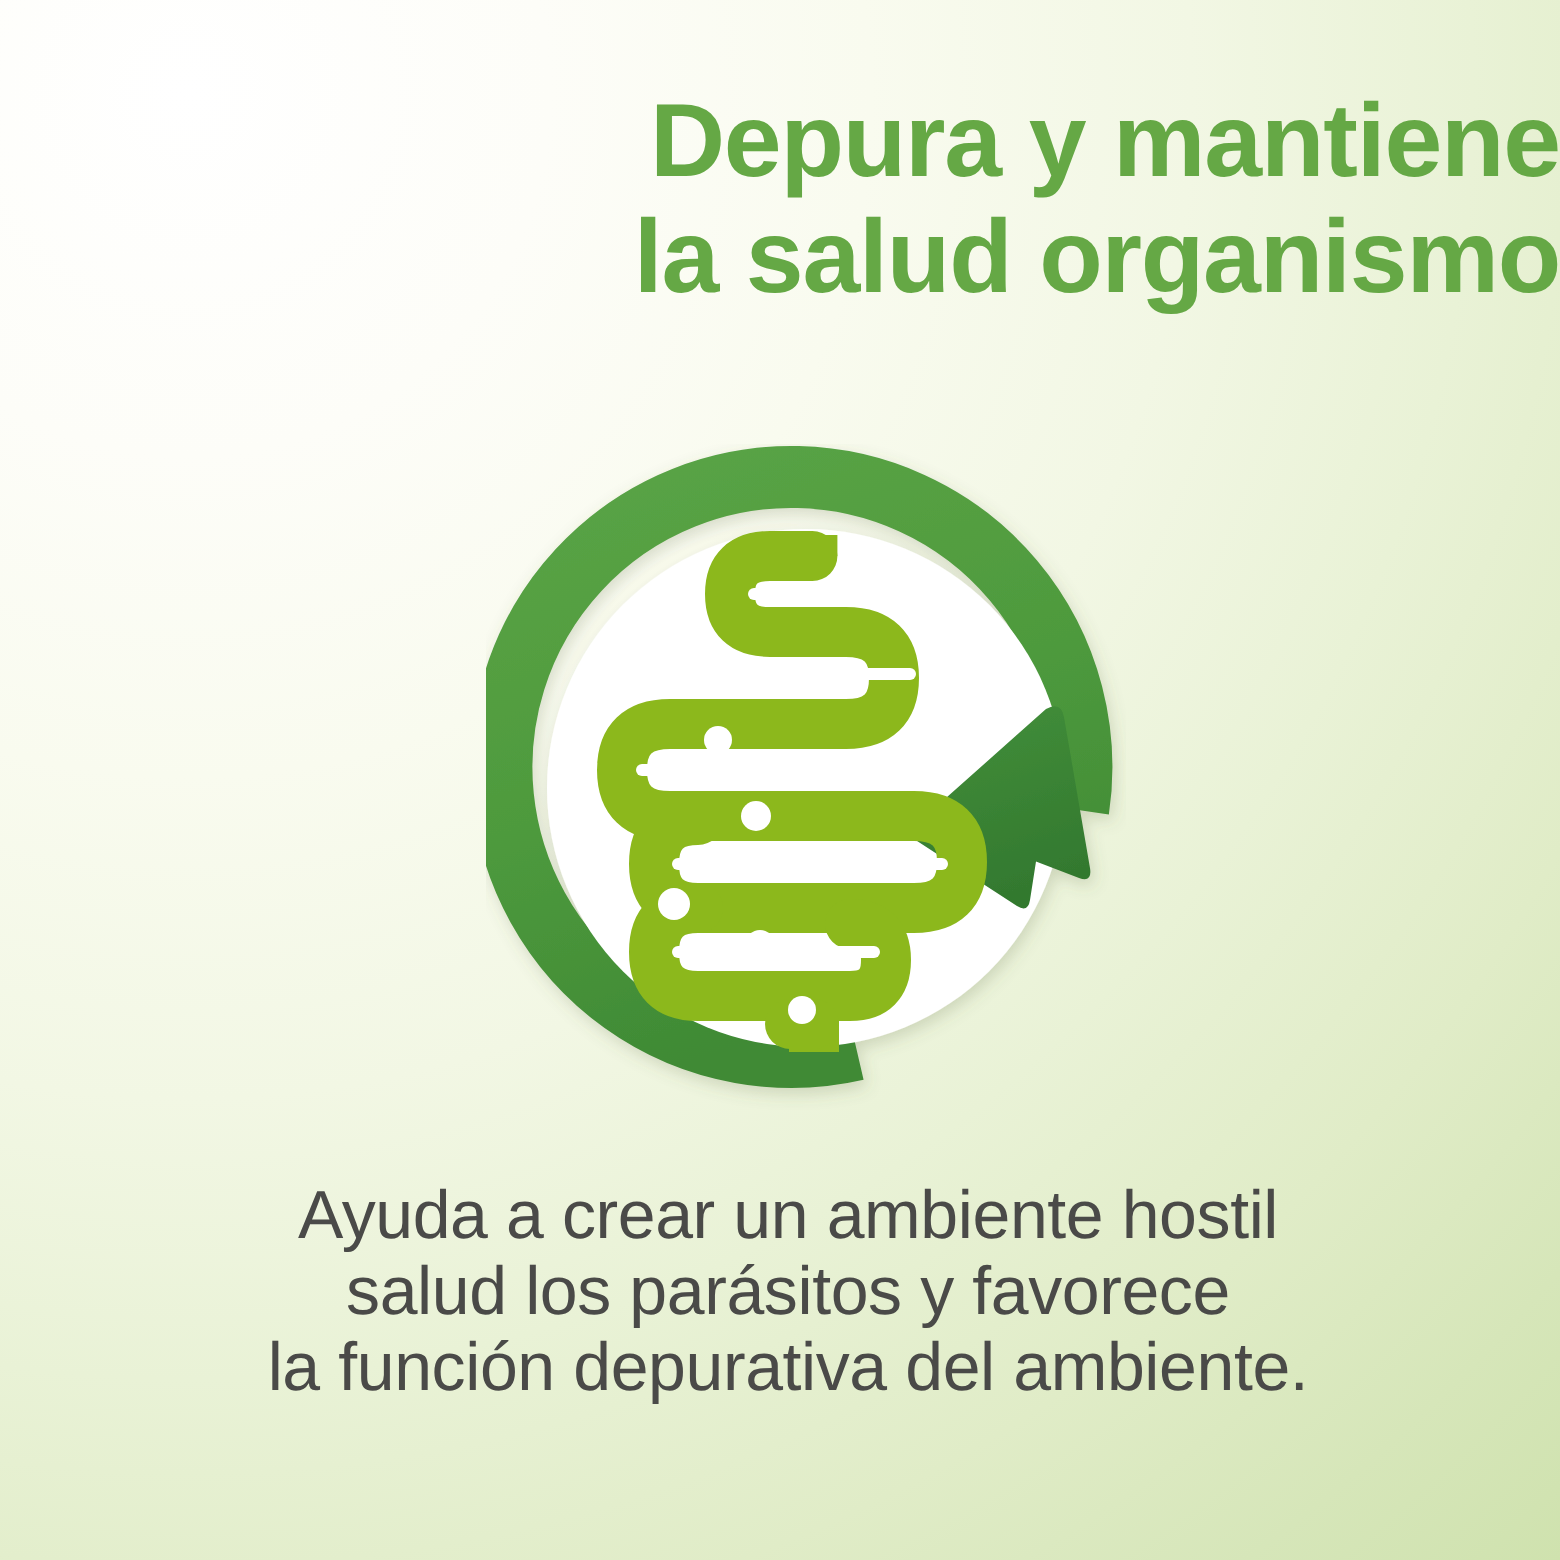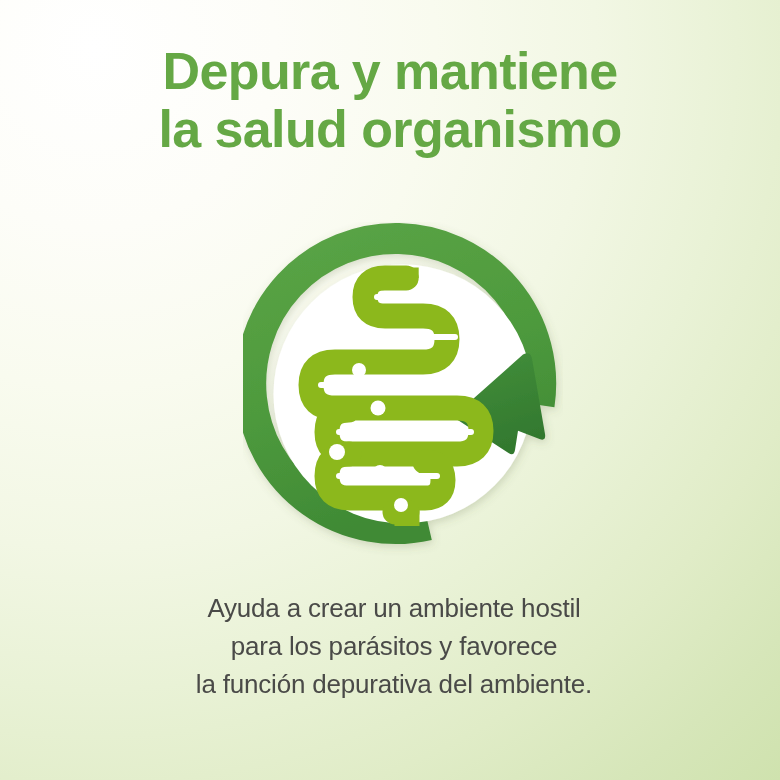--- a/index.html
+++ b/index.html
@@ -32,21 +32,21 @@
         #cfe2ae 100%);
     overflow: hidden;
   }
 
   
   .heading-block {
     position: absolute;
     left: 0;
     top: 42px;
     width: 780px;
-    text-align: center;
+    text-align: right;
   }
   .heading-line {
     display: block;
     color: #65a845;
     font-size: 52px;
     line-height: 58px;
     font-weight: bold;
     letter-spacing: -0.6px;
     white-space: nowrap;
   }
@@ -69,21 +69,21 @@
   .caption-block {
     position: absolute;
     left: 0;
     top: 589px;
     width: 780px;
     text-align: center;
   }
   .caption-line {
     display: block;
     color: #4a4a48;
-    font-size: 26px;
+    font-size: 34px;
     line-height: 38px;
     font-weight: normal;
     letter-spacing: -0.2px;
     white-space: nowrap;
     margin-left: 8px;
   }
 </style>
 </head>
 <body>
 
@@ -179,17 +179,17 @@
           <circle cx="137" cy="250" r="7"></circle>
           <circle cx="158" cy="283" r="7"></circle>
         </g>
 
       </g>
     </svg>
   </div>
 
   <div class="caption-block">
     <span class="caption-line">Ayuda a crear un ambiente hostil</span>
-    <span class="caption-line">para los parásitos y favorece</span>
+    <span class="caption-line">salud los parásitos y favorece</span>
     <span class="caption-line">la función depurativa del ambiente.</span>
   </div>
 
 </div>
 
 </body></html>

